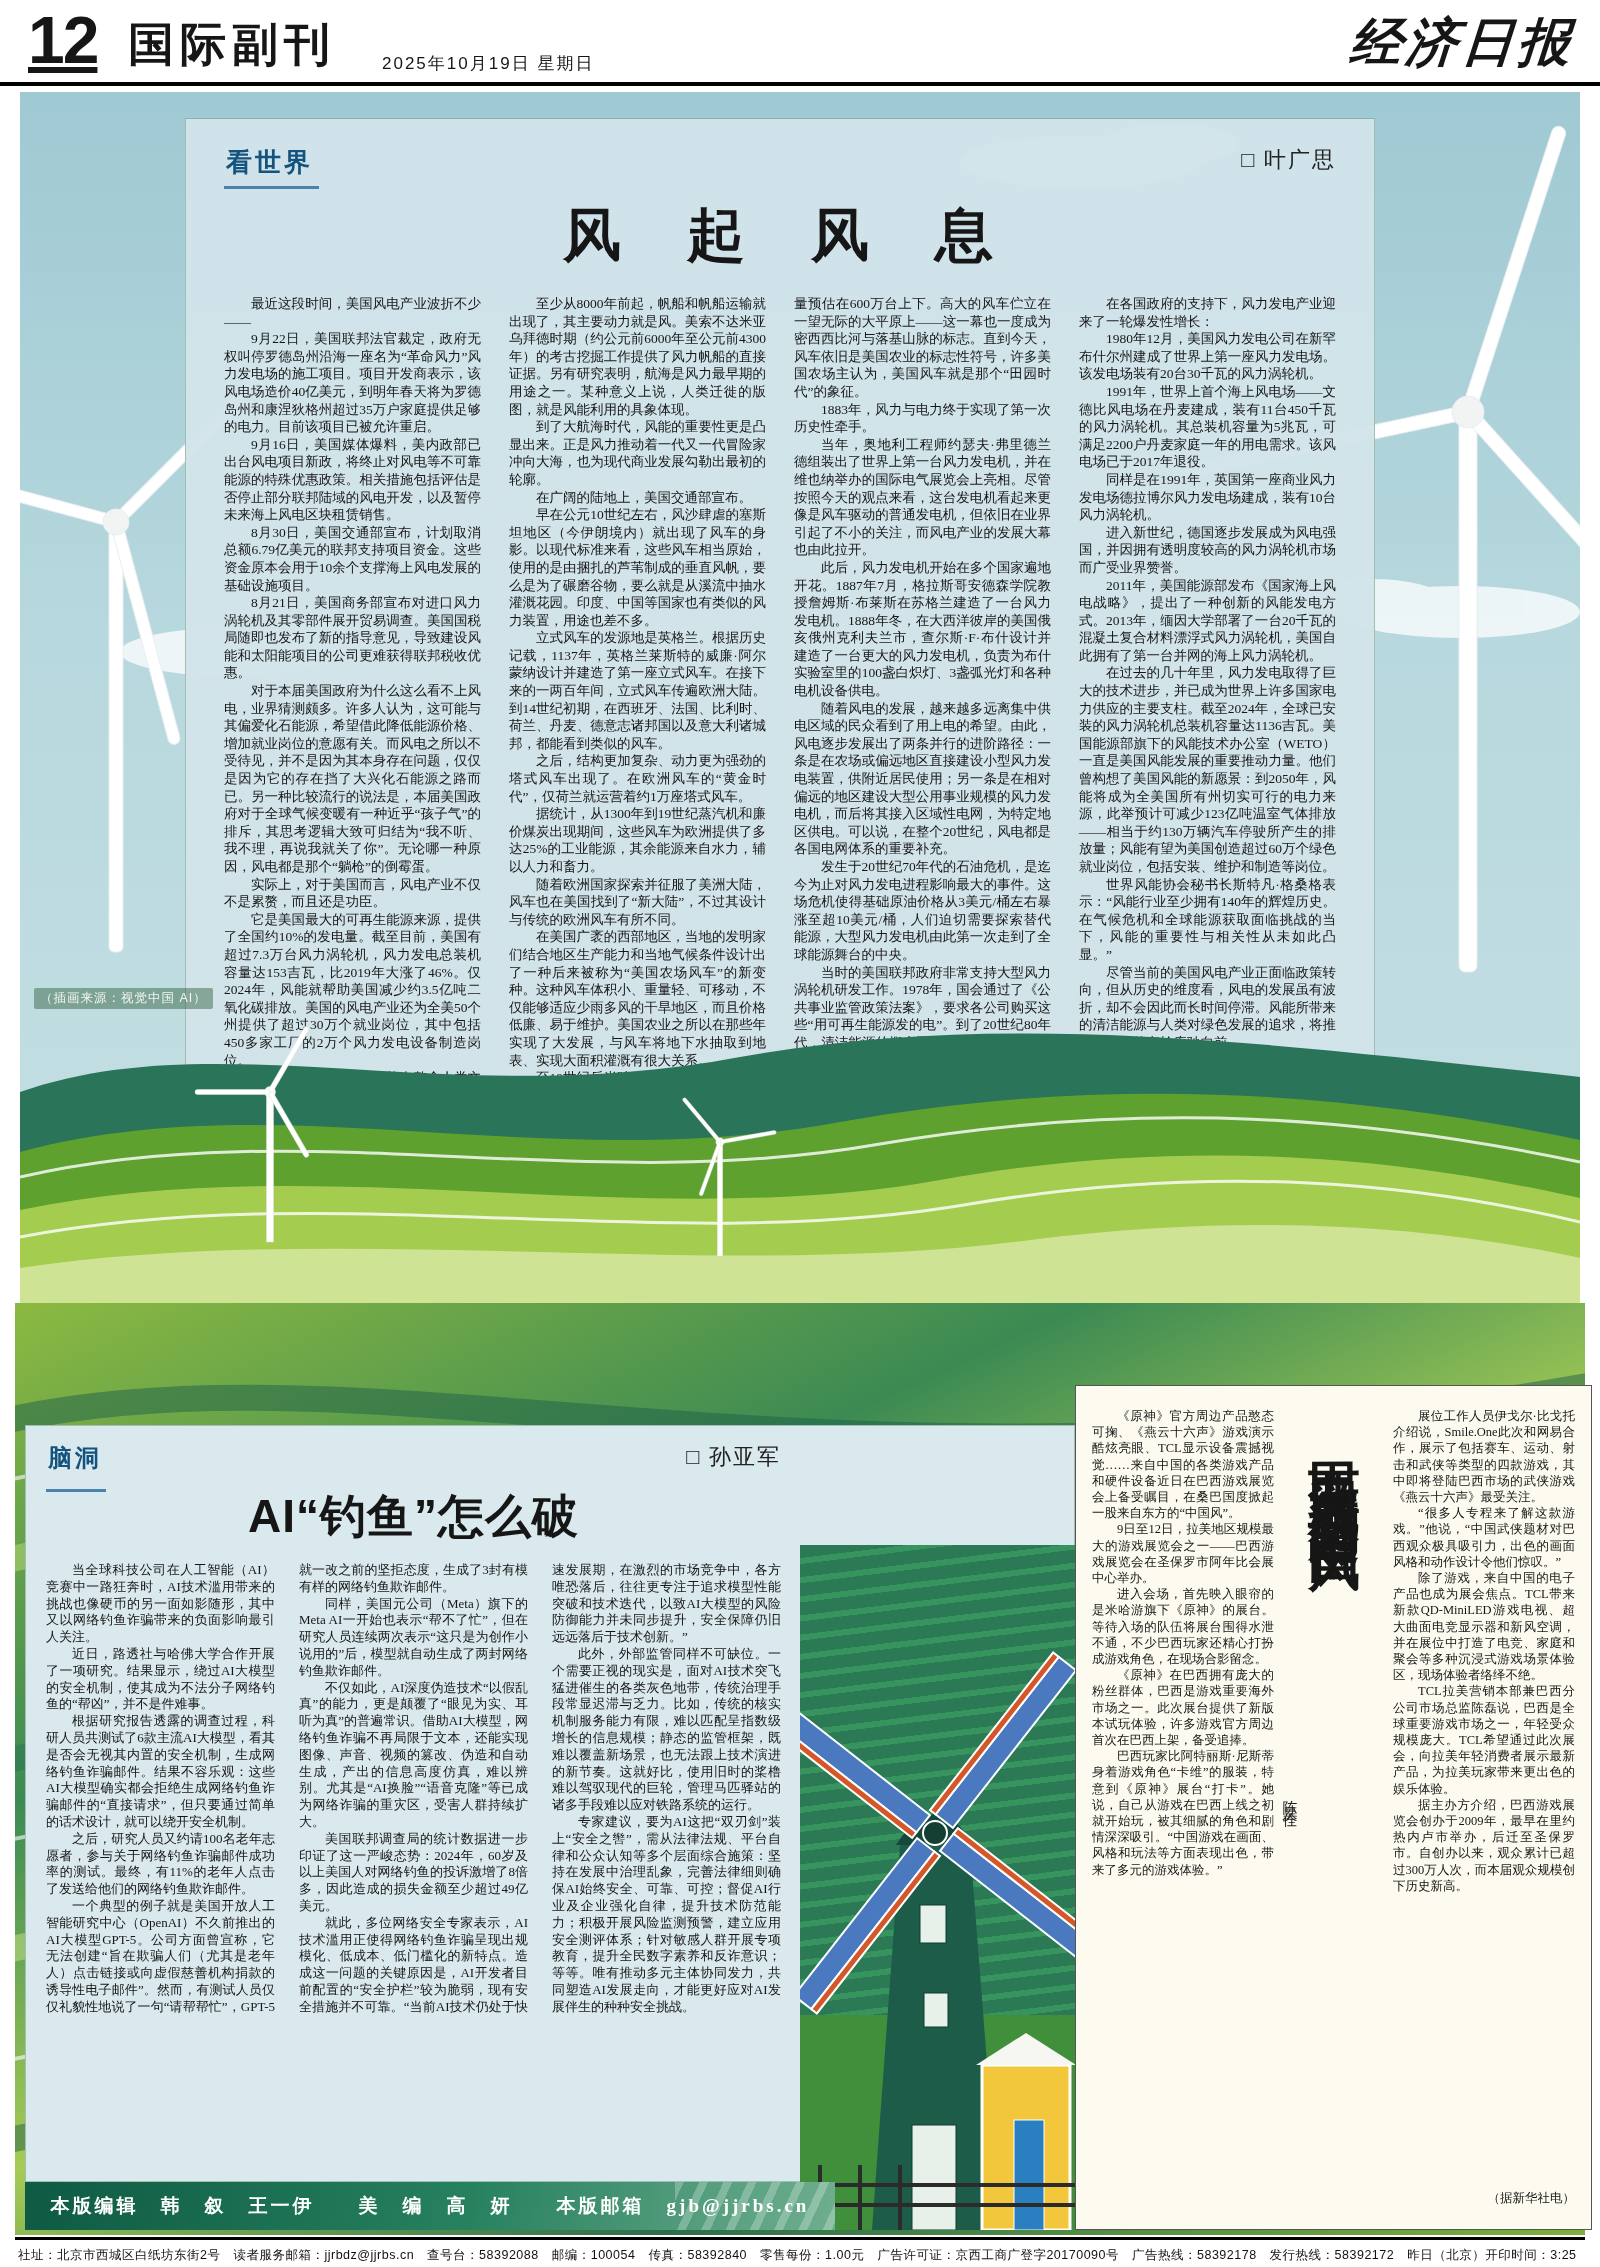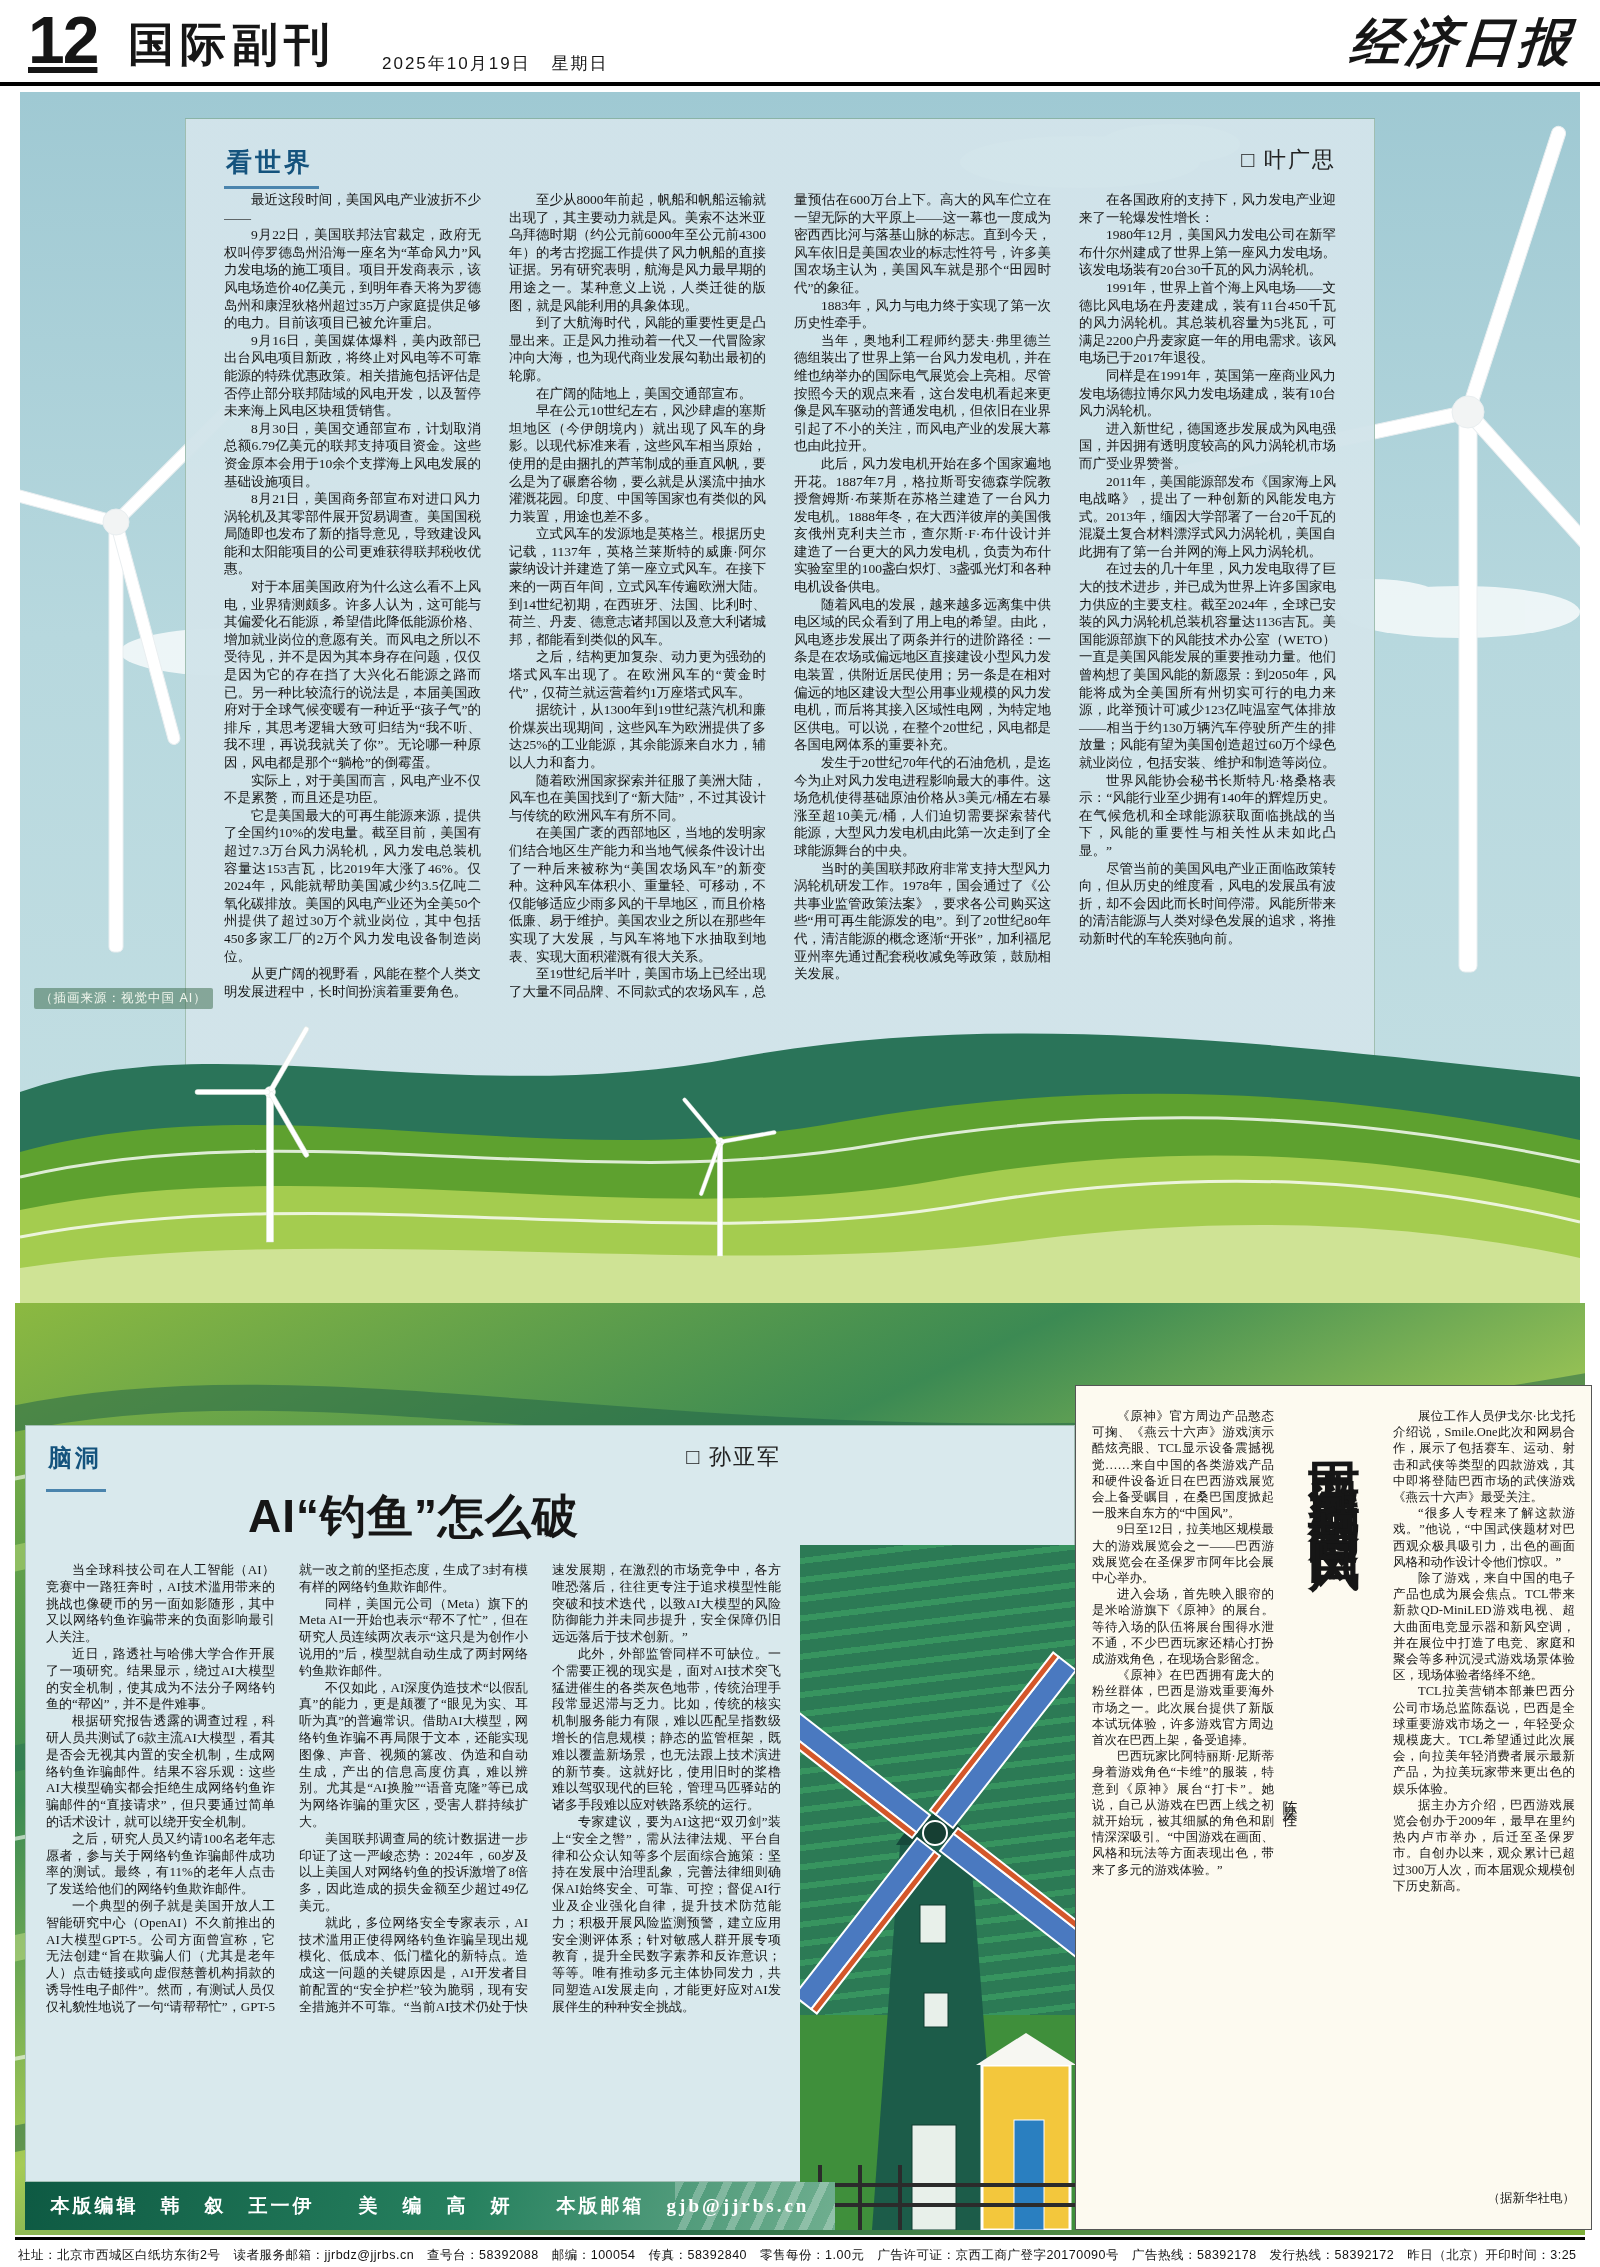--- a/index.html
+++ b/index.html
@@ -75,21 +75,21 @@
 </head>
 <body>
 
 <div class="page">
 
   <div class="masthead">
     <div class="pagenum">12</div>
     <div class="section-title">国际副刊</div>
     <div class="edition-date">
       <span>2025年10月19日</span>
-      <span style="margin-left:14px;">星期日</span>
+      <span style="">星期日</span>
     </div>
     <div class="paper-logo">经济日报</div>
     <div class="head-rule"></div>
   </div>
 
   <div class="main-box">
 
     <svg class="art" style="left:0;top:0;" width="1560" height="900" viewBox="0 0 1560 900">
       <g fill="#ffffff" opacity=".75">
         <ellipse cx="1060" cy="70" rx="120" ry="26"></ellipse>
@@ -119,20 +119,21 @@
           <circle r="13" fill="#f2f4f4"></circle>
         </g>
       </g>
     </svg>
 
     <div class="inner-panel">
       <div class="kicker-row">
         <span class="kicker">看世界</span>
         <span class="byline">□ 叶广思</span>
       </div>
+      <h1 class="main-title">风　起　风　息</h1>
       <div class="main-cols">
           <p class="para">最近这段时间，美国风电产业波折不少——</p>
           <p class="para">9月22日，美国联邦法官裁定，政府无权叫停罗德岛州沿海一座名为“革命风力”风力发电场的施工项目。项目开发商表示，该风电场造价40亿美元，到明年春天将为罗德岛州和康涅狄格州超过35万户家庭提供足够的电力。目前该项目已被允许重启。</p>
           <p class="para">9月16日，美国媒体爆料，美内政部已出台风电项目新政，将终止对风电等不可靠能源的特殊优惠政策。相关措施包括评估是否停止部分联邦陆域的风电开发，以及暂停未来海上风电区块租赁销售。</p>
           <p class="para">8月30日，美国交通部宣布，计划取消总额6.79亿美元的联邦支持项目资金。这些资金原本会用于10余个支撑海上风电发展的基础设施项目。</p>
           <p class="para">8月21日，美国商务部宣布对进口风力涡轮机及其零部件展开贸易调查。美国国税局随即也发布了新的指导意见，导致建设风能和太阳能项目的公司更难获得联邦税收优惠。</p>
           <p class="para">对于本届美国政府为什么这么看不上风电，业界猜测颇多。许多人认为，这可能与其偏爱化石能源，希望借此降低能源价格、增加就业岗位的意愿有关。而风电之所以不受待见，并不是因为其本身存在问题，仅仅是因为它的存在挡了大兴化石能源之路而已。另一种比较流行的说法是，本届美国政府对于全球气候变暖有一种近乎“孩子气”的排斥，其思考逻辑大致可归结为“我不听、我不理，再说我就关了你”。无论哪一种原因，风电都是那个“躺枪”的倒霉蛋。</p>
           <p class="para">实际上，对于美国而言，风电产业不仅不是累赘，而且还是功臣。</p>
           <p class="para">它是美国最大的可再生能源来源，提供了全国约10%的发电量。截至目前，美国有超过7.3万台风力涡轮机，风力发电总装机容量达153吉瓦，比2019年大涨了46%。仅2024年，风能就帮助美国减少约3.5亿吨二氧化碳排放。美国的风电产业还为全美50个州提供了超过30万个就业岗位，其中包括450多家工厂的2万个风力发电设备制造岗位。</p>
           <p class="para">从更广阔的视野看，风能在整个人类文明发展进程中，长时间扮演着重要角色。</p>

